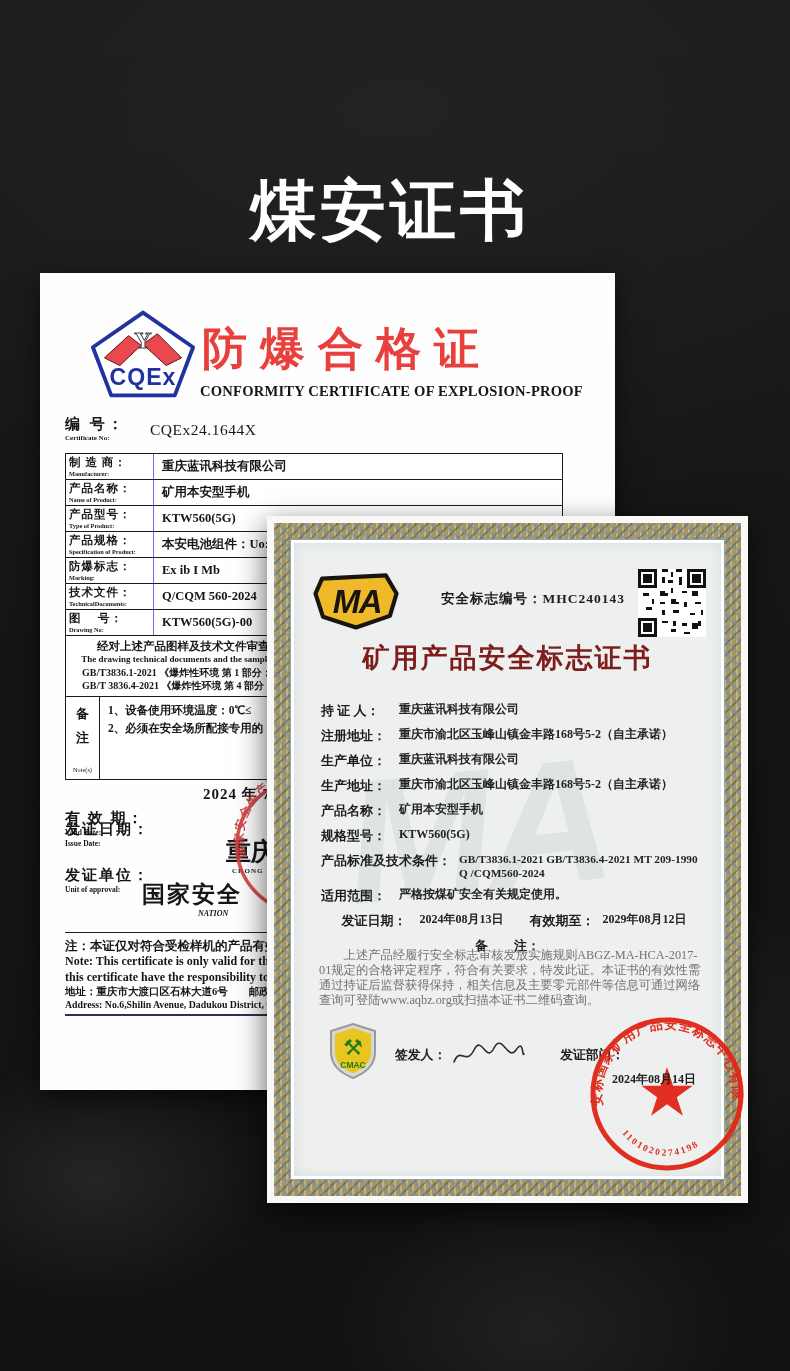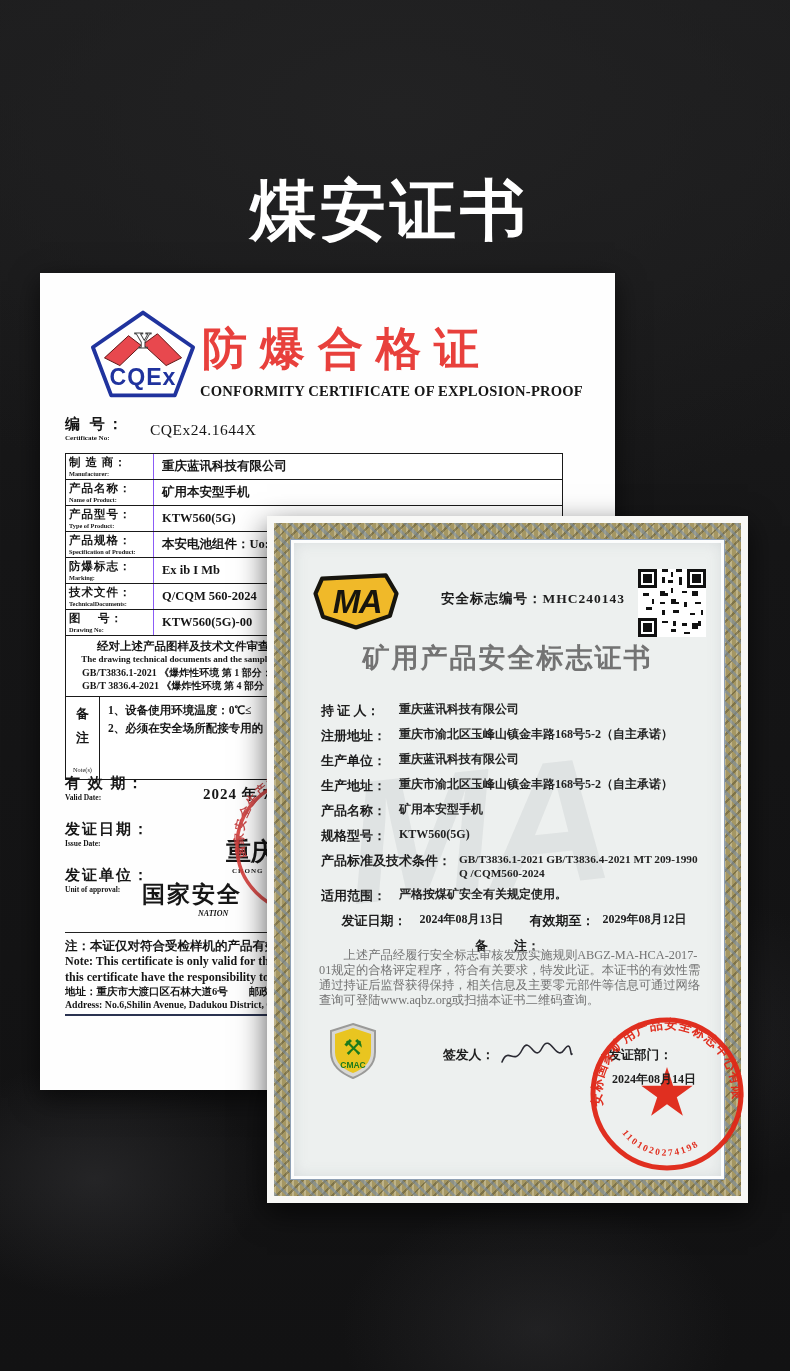--- a/index.html
+++ b/index.html
@@ -44,21 +44,21 @@
   .rv1{font-size:9px;font-weight:700;text-indent:.8em;}
   .rv2,.rv3{font-size:10px;font-weight:700;text-indent:.8em;}
   .t-remark{display:flex;min-height:82px;border-bottom:none;}
   .rm-label{width:34px;flex:none;border-right:1px solid #1a1a1a;text-align:center;padding-top:5px;}
   .rm-label .ch{font-size:13px;font-weight:700;line-height:1.85;}
   .rm-label .en{font-size:6.3px;margin-top:16px;}
   .rm-body{flex:1;padding:4px 8px;font-size:11.5px;font-weight:700;line-height:1.6;}
   .fld{position:absolute;left:25px;}
   .fld .zh{font-size:15px;font-weight:700;letter-spacing:2px;white-space:nowrap;}
   .fld .en{font-size:7.5px;font-weight:700;}
-  #f-valid{top:501px;} #f-issue{top:547px;} #f-unit{top:593px;}
+  #f-valid{top:536px;} #f-issue{top:547px;} #f-unit{top:593px;}
   .v-valid{position:absolute;left:163px;top:512px;font-size:15px;font-weight:600;letter-spacing:1px;}
   .u-cq{position:absolute;left:186px;top:562px;font-size:25px;font-weight:600;}
   .u-cqen{position:absolute;left:192px;top:594px;font-size:7px;font-weight:700;letter-spacing:1px;}
   .u-gj{position:absolute;left:102px;top:606px;font-size:23px;font-weight:600;letter-spacing:2px;}
   .u-gjen{position:absolute;left:158px;top:636px;font-size:8px;font-weight:700;font-style:italic;}
   .c1-stamp{position:absolute;left:188px;top:498px;width:150px;height:150px;opacity:.92;}
   .c1-hr1{position:absolute;left:25px;top:659px;width:498px;border-top:1.5px solid #222;}
   .c1-foot{position:absolute;left:25px;top:665px;width:498px;}
   .c1-foot div{line-height:1.3;white-space:nowrap;overflow:hidden;}
   .fl0{font-size:12.5px;font-weight:700;}
@@ -79,32 +79,32 @@
       repeating-linear-gradient(90deg, rgba(238,231,203,.35) 0 2px, transparent 2px 6px);}
   .inner2{position:relative;height:100%;background:#edf0ef;border:1px solid #8fa0b5;overflow:hidden;
     box-shadow:inset 0 0 0 3px rgba(255,255,255,.9), inset 0 0 16px rgba(140,150,160,.3);}
   .wm1{position:absolute;left:55px;top:190px;font-family:"Liberation Sans",sans-serif;
        font-size:175px;font-style:italic;font-weight:900;color:rgba(128,138,150,.13);
        transform:rotate(-6deg);letter-spacing:-6px;}
   .ma-logo{position:absolute;left:22px;top:30px;width:86px;height:62px;}
   .mark-no{position:absolute;left:150px;top:50px;font-size:13.5px;font-weight:600;letter-spacing:1px;}
   .qr{position:absolute;left:347px;top:29px;width:68px;height:68px;}
   .c2-title{position:absolute;left:0;top:100px;width:100%;text-align:center;font-size:27px;
-            font-weight:800;letter-spacing:2px;color:#737373;}
+            font-weight:800;letter-spacing:2px;color:#7f1d1d;}
   .c2-rows{position:absolute;left:30px;top:162px;width:386px;}
   .c2-row{display:flex;margin-bottom:7px;justify-content:center;}
   .c2-lab{width:78px;flex:none;font-size:13px;font-weight:700;white-space:nowrap;}
   .c2-val{flex:1;font-size:12px;font-weight:700;line-height:1.25;white-space:nowrap;color:#222;}
   .c2-row.wide .c2-lab{width:auto;margin-right:8px;}
   .c2-row.wide .c2-val,.c2-row.wrap .c2-val{white-space:normal;font-size:11.3px;}
   .c2-lab2{flex:none;font-size:13px;font-weight:700;margin-left:26px;white-space:nowrap;}
   .c2-stmt{position:absolute;left:28px;top:408px;width:382px;font-size:12.3px;font-weight:400;
            line-height:1.22;text-indent:2em;color:#737373;}
   .cmac{position:absolute;left:36px;top:482px;width:52px;height:58px;}
-  .sign-row{position:absolute;left:104px;top:500px;display:flex;align-items:center;margin-left:48px;}
+  .sign-row{position:absolute;left:104px;top:500px;display:flex;align-items:center;}
   .sign-lab{font-size:12.8px;font-weight:700;white-space:nowrap;}
   .sig{width:76px;height:30px;margin:0 4px;}
   .dept-lab{font-size:12.8px;font-weight:700;margin-left:30px;white-space:nowrap;}
   .c2-stamp{position:absolute;left:308px;top:486px;width:170px;height:170px;z-index:6;opacity:.96;}
 </style>
 </head>
 <body>
 
 <div class="stage">
   <div class="hl hl2">煤安证书</div>

